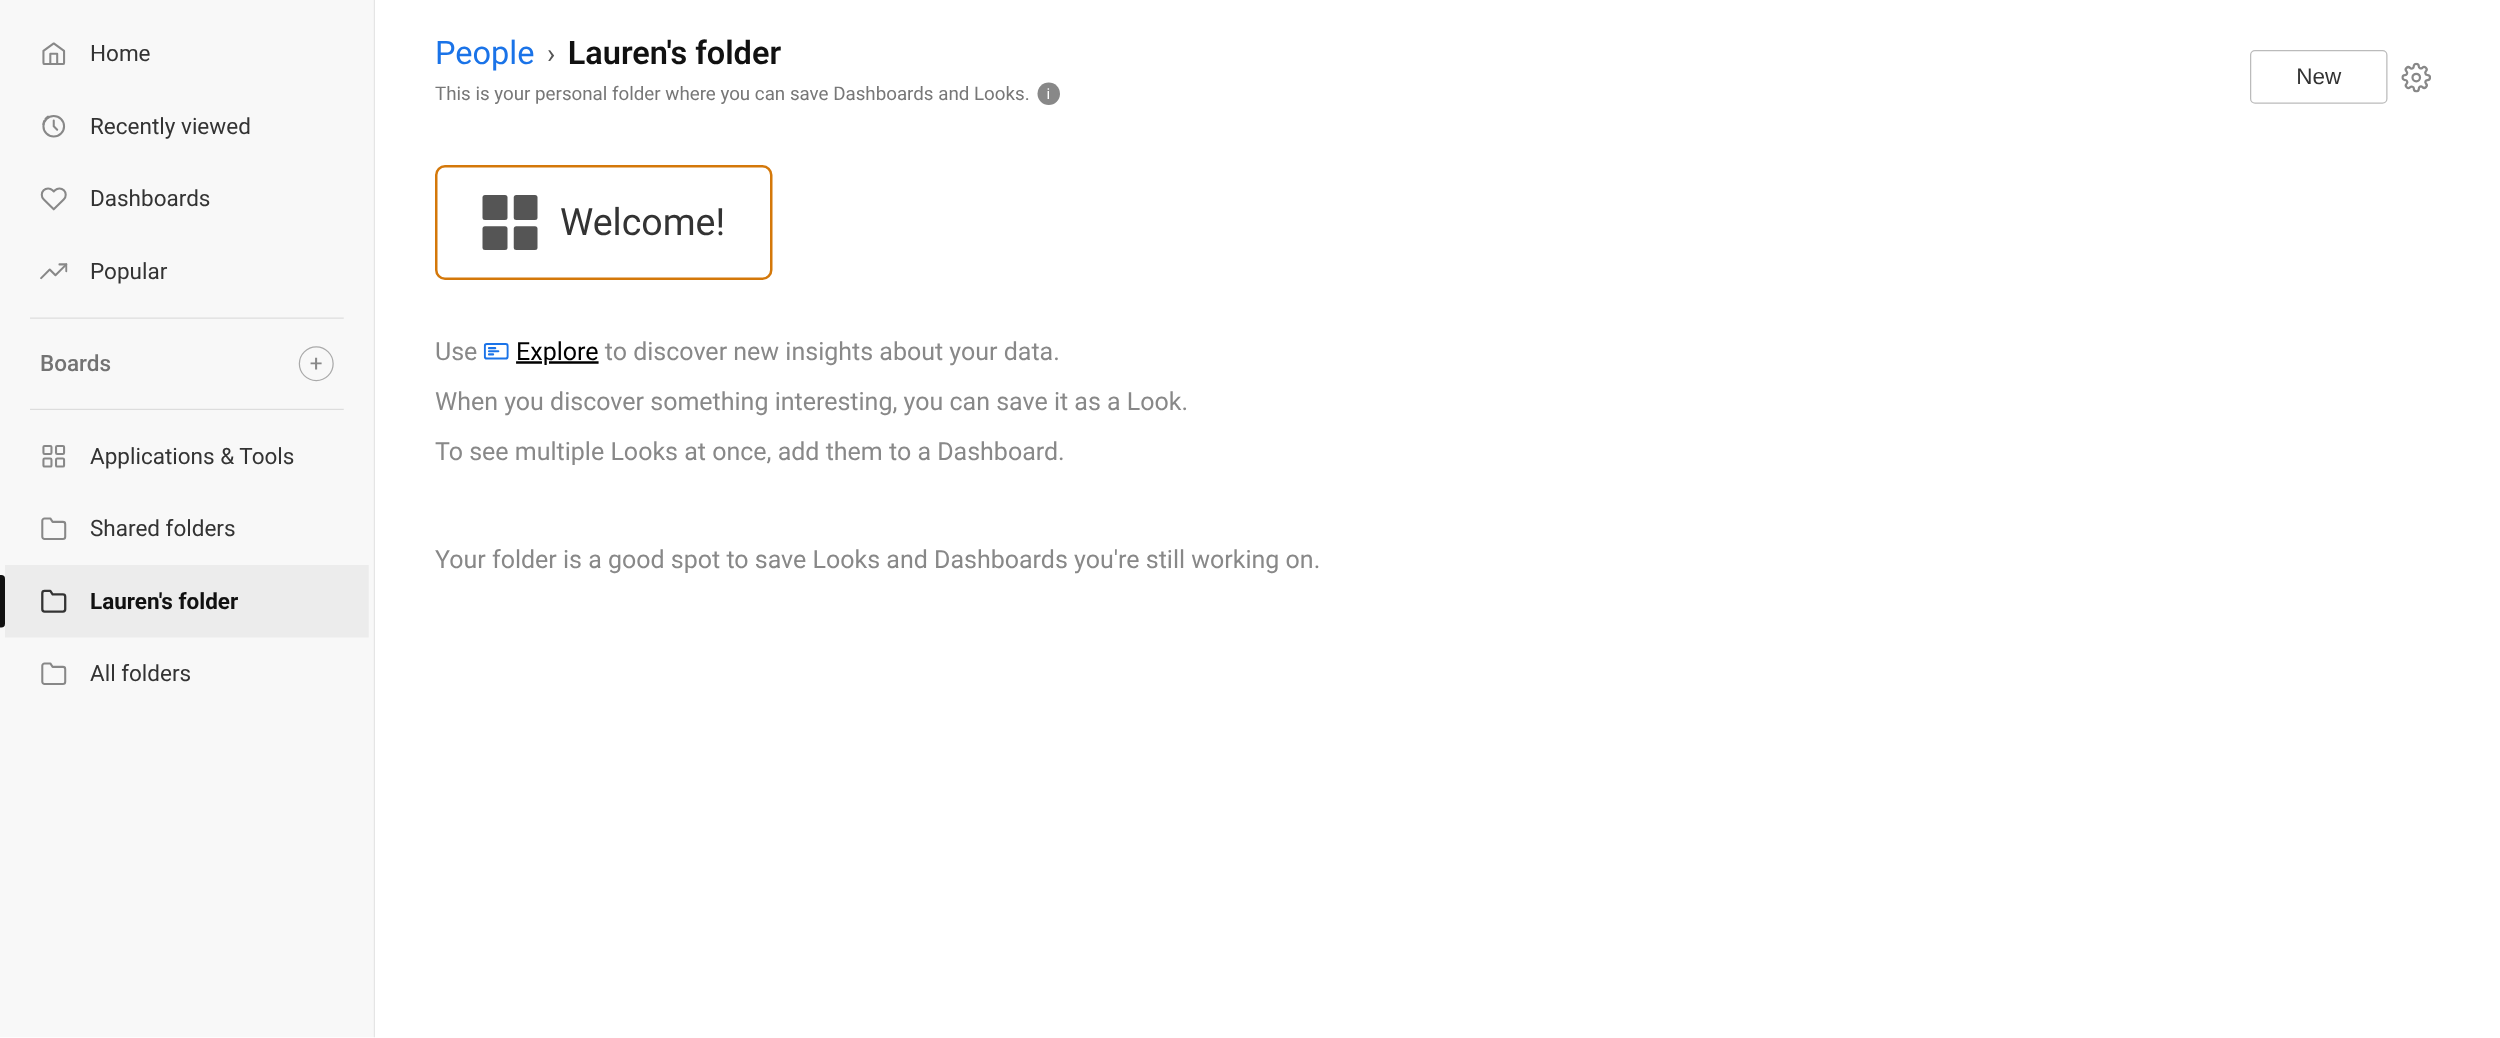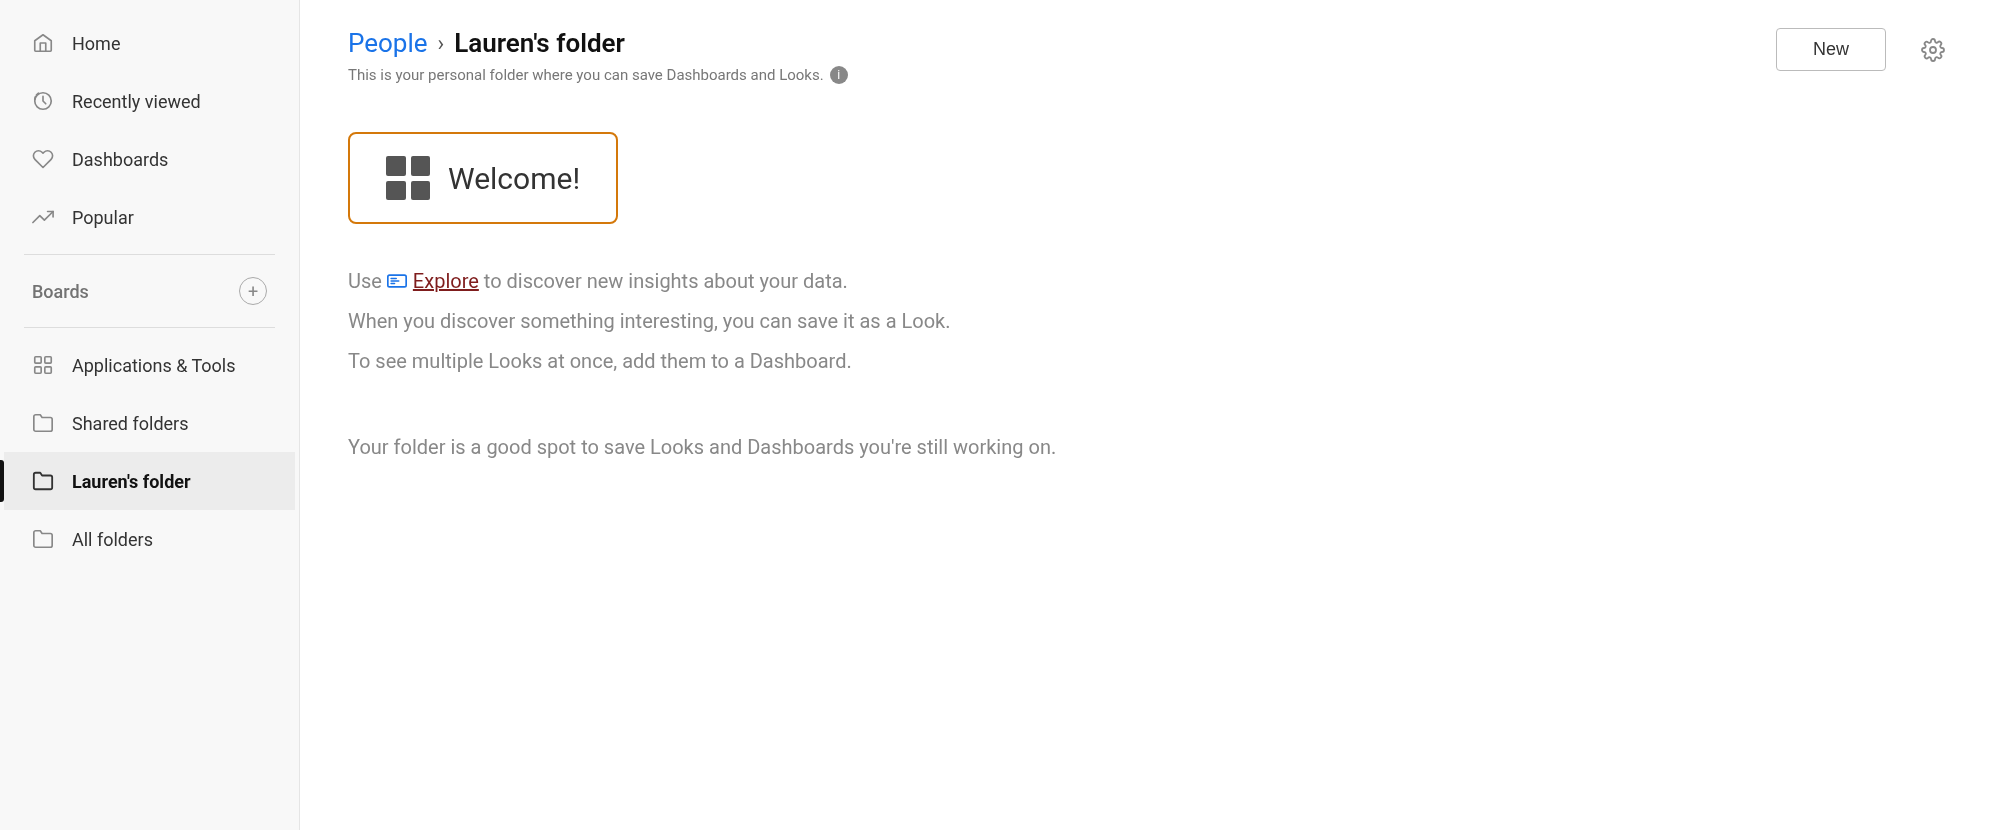--- a/index.html
+++ b/index.html
@@ -147,22 +147,22 @@
       font-size: 12px;
       display: flex;
       align-items: center;
       justify-content: center;
       cursor: pointer;
       flex-shrink: 0;
     }
     .header-right {
       display: flex;
       align-items: center;
-      gap: 28px;
-      margin-top: 0;
+      gap: 4px;
+      margin-top: 12px;
     }
     .btn-new {
       border: 1.5px solid #bbb;
       background: #fff;
       color: #333;
       font-size: 18px;
       padding: 10px 36px;
       border-radius: 4px;
       cursor: pointer;
       font-weight: 400;
@@ -218,21 +218,21 @@
       flex-direction: column;
       gap: 6px;
       margin-bottom: 30px;
     }
     .desc-line {
       font-size: 20px;
       color: #888;
       line-height: 1.7;
     }
     .explore-link {
-      color: #7f1d1d;
+      color: #000000;
       text-decoration: underline;
       cursor: pointer;
       display: inline-flex;
       gap: 4px;
     }
     .explore-icon-inline {
       display: inline-flex;
       align-items: center;
       margin-right: 2px;
     }

